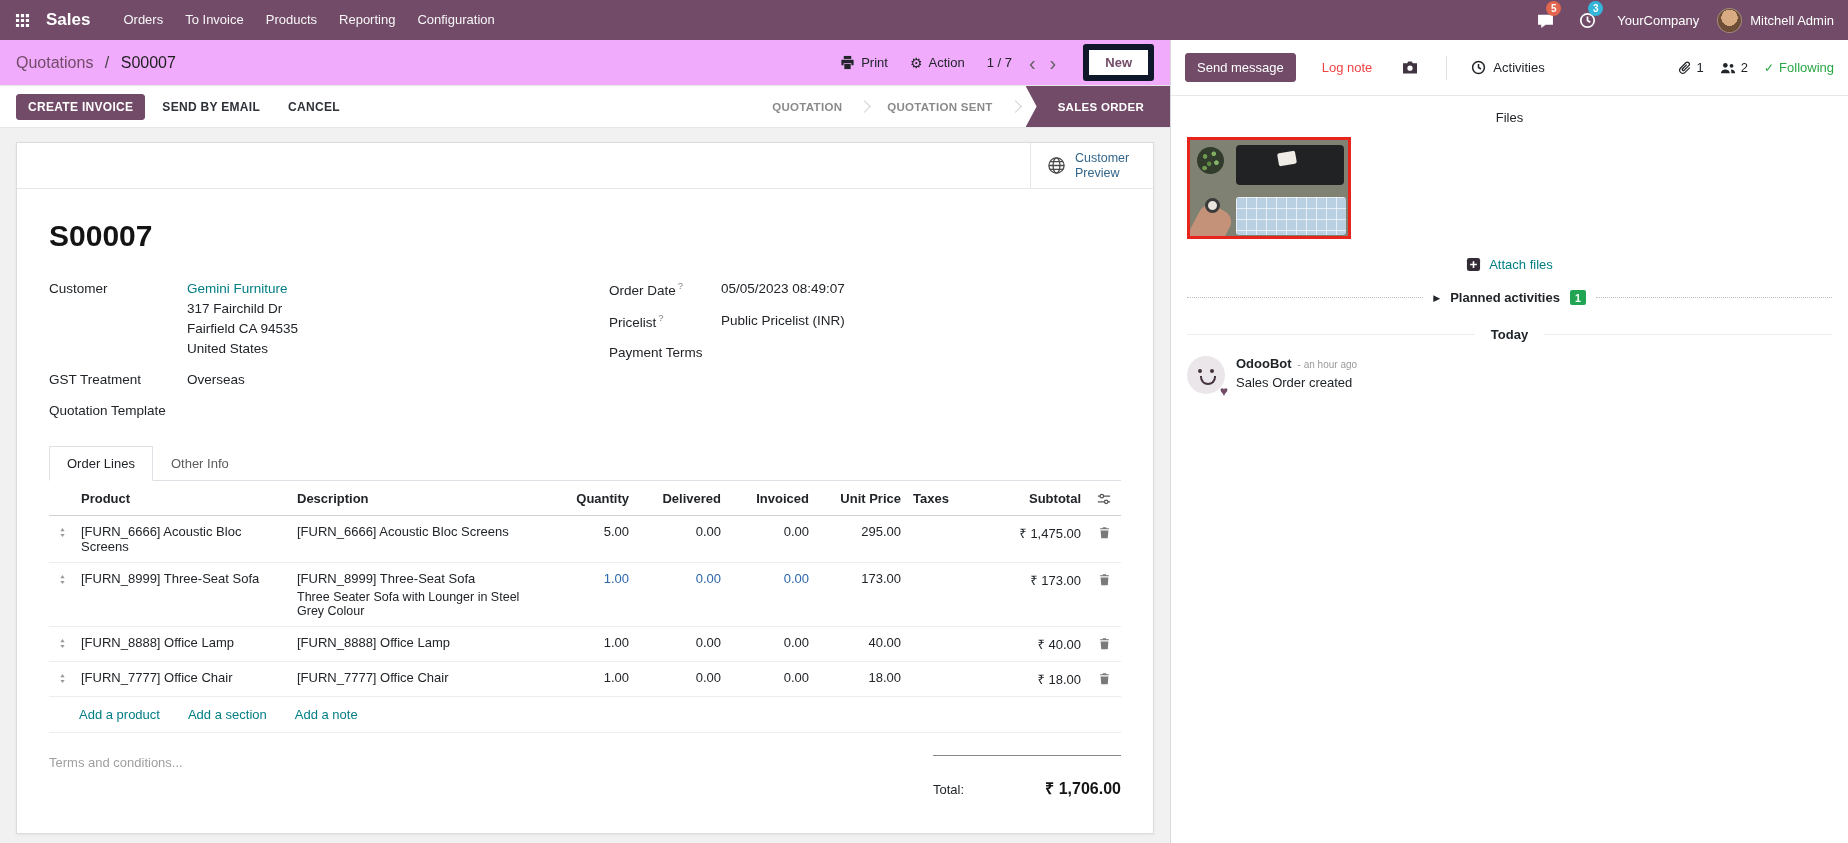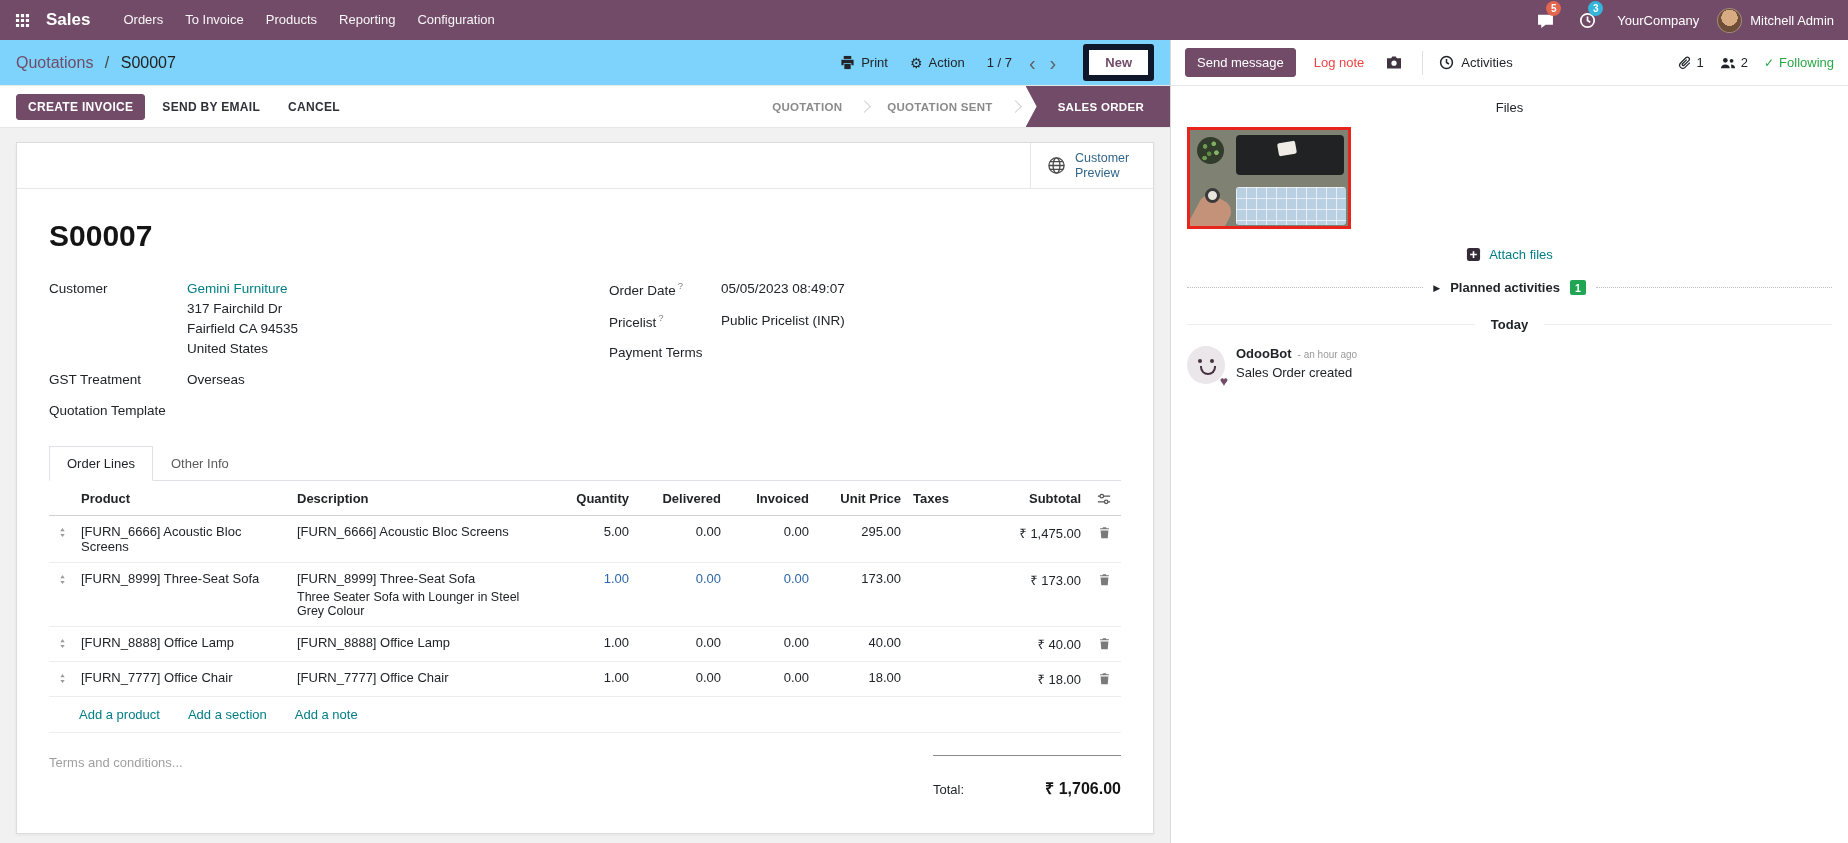--- a/index.html
+++ b/index.html
@@ -29,21 +29,21 @@
   .user-menu { display: flex; align-items: center; gap: 8px; cursor: pointer; }
   .user-avatar { width: 25px; height: 25px; border-radius: 50%; background: radial-gradient(circle at 50% 38%, #d9ab82 0 44%, #6e4e36 45% 100%); border: 1px solid rgba(255,255,255,.35); }
   .user-name { font-size: 13px; }
 
   
   .body { display: flex; height: 803px; }
   .main { width: 1171px; border-right: 1px solid #d9d9d9; display: flex; flex-direction: column; background: #fff; }
   .chatter { flex: 1; background: #fff; display: flex; flex-direction: column; }
 
   
-  .control-panel { height: 46px; display: flex; align-items: center; padding: 0 16px; border-bottom: 1px solid #e7e7e7; background: #7dd3fc; flex-shrink: 0; }
+  .control-panel { height: 46px; display: flex; align-items: center; padding: 0 16px; border-bottom: 1px solid #e7e7e7; background: #f0abfc; flex-shrink: 0; }
   .breadcrumb { font-size: 16px; }
   .breadcrumb-parent { color: #714B67; cursor: pointer; }
   .breadcrumb-sep { color: #444; margin: 0 7px; }
   .breadcrumb-current { color: #1f1f1f; }
   .cp-right { margin-left: auto; display: flex; align-items: center; gap: 22px; }
   .cp-btn { display: flex; align-items: center; gap: 6px; background: none; border: none; font-size: 13px; color: #212529; cursor: pointer; }
   .gear-glyph { font-size: 14px; line-height: 1; }
   .pager { display: flex; align-items: center; gap: 4px; }
   .pager-count { font-size: 13px; color: #212529; margin-right: 8px; }
   .pager-arrow { background: none; border: none; font-size: 20px; color: #5f5f5f; line-height: 1; cursor: pointer; padding: 0 5px; }
@@ -96,21 +96,21 @@
   .desc2 { font-size: 12.5px; margin-top: 4px; color: #212529; }
 
   .table-links { display: flex; gap: 28px; padding: 10px 6px 10px 30px; border-bottom: 1px solid #ededed; font-size: 13px; }
   .sheet-bottom { display: flex; justify-content: space-between; align-items: flex-start; padding: 22px 0 10px; }
   .terms-placeholder { color: #9f9f9f; font-size: 13px; cursor: text; }
   .total-box { width: 188px; border-top: 1px solid #8a8a8a; padding-top: 21px; display: flex; justify-content: space-between; align-items: baseline; }
   .total-label { font-size: 13px; color: #212529; }
   .total-value { font-size: 16px; font-weight: 700; color: #141414; }
 
   
-  .chatter-topbar { height: 46px; display: flex; align-items: center; gap: 8px; padding: 0 14px; border-bottom: 1px solid #e7e7e7; flex-shrink: 0; }
+  .chatter-topbar { height: 56px; display: flex; align-items: center; gap: 16px; padding: 0 14px; border-bottom: 1px solid #e7e7e7; flex-shrink: 0; }
   .send-message-btn { background: #714B67; border: 1px solid #714B67; color: #fff; font-size: 13px; padding: 6px 11px; border-radius: 3px; cursor: pointer; }
   .log-note-btn { background: none; border: none; font-size: 13px; color: #ef4444; padding: 6px 10px; cursor: pointer; }
   .camera-btn { background: none; border: none; color: #3f3440; cursor: pointer; padding: 2px 4px; }
   .topbar-divider { width: 1px; height: 24px; background: #e0e0e0; margin: 0 8px; }
   .activities-btn { display: flex; align-items: center; gap: 7px; background: none; border: none; font-size: 13px; color: #212529; cursor: pointer; }
   .chatter-topbar-right { margin-left: auto; display: flex; align-items: center; gap: 16px; }
   .counter { display: flex; align-items: center; gap: 5px; font-size: 13px; color: #212529; cursor: pointer; }
   .following-btn { display: flex; align-items: center; gap: 5px; color: #28a745; font-size: 13px; font-weight: 500; background: none; border: none; cursor: pointer; }
   .check-glyph { font-size: 12px; }
 

